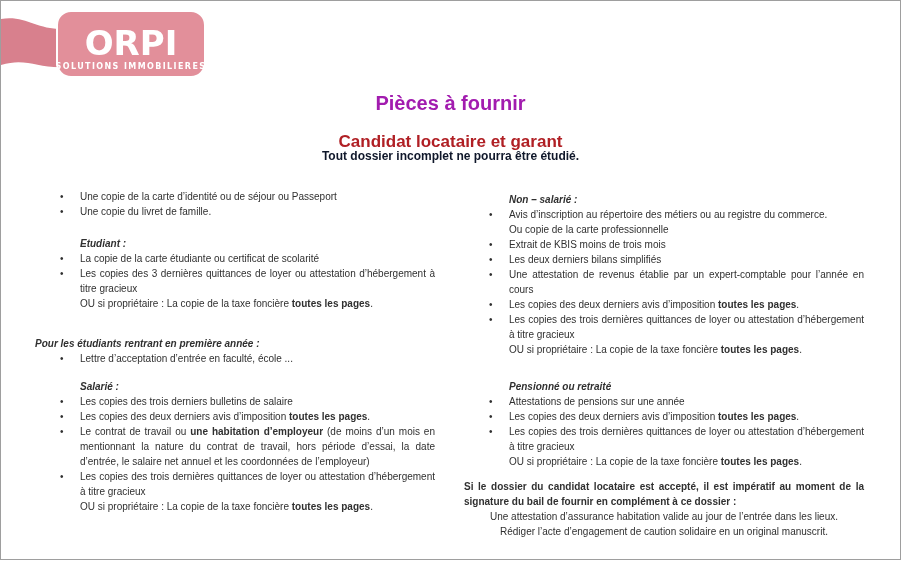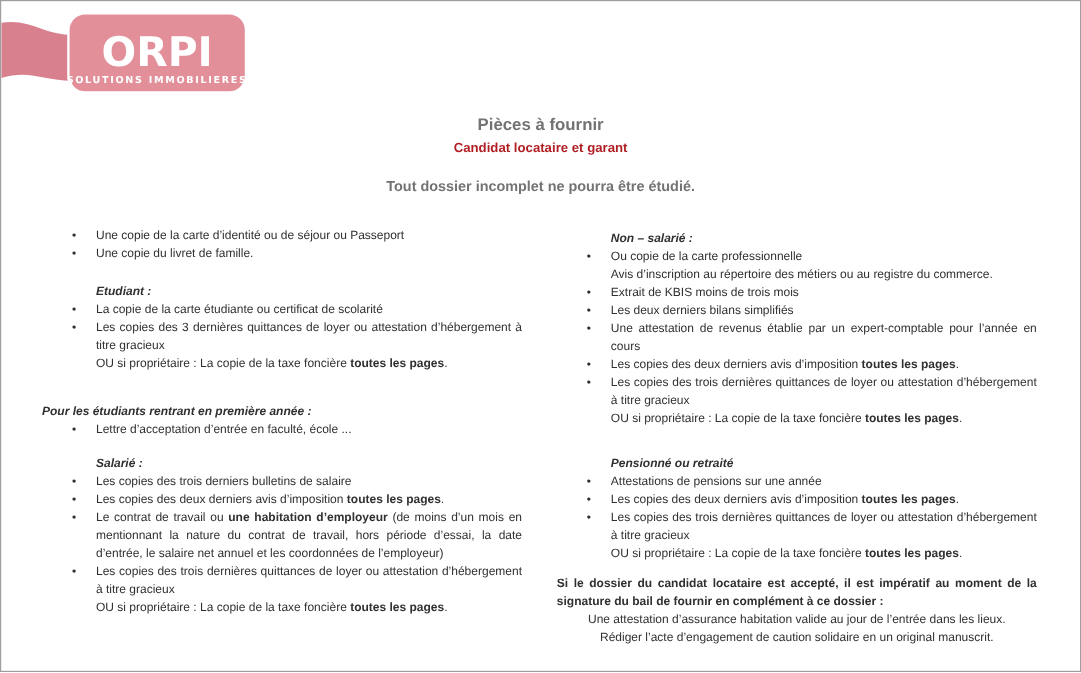--- a/index.html
+++ b/index.html
@@ -12,23 +12,23 @@
     font-family:"Liberation Sans", sans-serif;
     color:#303030;
     overflow:hidden;
   }
 
   
   .logo { position:absolute; top:4px; left:0; width:212px; height:84px; }
 
   
   .titleblock { position:absolute; top:90px; left:0; width:100%; text-align:center; }
-  .doc-title   { font-size:14px; font-weight:bold; color:#737373; line-height:24px; }
-  .doc-subtitle{ font-size:11px; font-weight:bold; color:#b01f24; line-height:13px; margin-top:3px; }
-  .doc-warning { font-size:12px; font-weight:bold; color:#737373; line-height:14px; margin-top:17px; }
+  .doc-title   { font-size:20px; font-weight:bold; color:#a21caf; line-height:24px; }
+  .doc-subtitle{ font-size:17px; font-weight:bold; color:#b01f24; line-height:13px; margin-top:20px; }
+  .doc-warning { font-size:12px; font-weight:bold; color:#0f172a; line-height:14px; margin-top:1px; }
 
   
   .col { position:absolute; width:400px; font-size:10px; line-height:15px; }
   .col-left  { left:34px;  top:188px; }
   .col-right { left:463px; top:191px; }
 
   ul.blist { margin:0; padding:0; list-style:none; }
   ul.blist li { position:relative; padding-left:45px; }
   ul.blist li::before { content:"\2022"; position:absolute; left:25px; top:0; color:#303030; }
 
@@ -110,22 +110,22 @@
           <div class="line"><span>Les copies des trois dernières quittances de loyer ou attestation d’hébergement à titre gracieux</span></div>
           <div class="line"><span>OU si propriétaire : La copie de la taxe foncière </span><span class="b">toutes les pages</span><span>.</span></div>
         </li>
       </ul>
   </div>
 
   <div class="col col-right">
     <div class="heading indent"><span class="b">Non – salarié :</span></div>
     <ul class="blist">
         <li>
+          <div class="line"><span>Avis d’inscription au répertoire des métiers ou au registre du commerce.</span></div>
           <div class="line"><span>Ou copie de la carte professionnelle</span></div>
-          <div class="line"><span>Avis d’inscription au répertoire des métiers ou au registre du commerce.</span></div>
         </li>
         <li>
           <div class="line"><span>Extrait de KBIS moins de trois mois</span></div>
         </li>
         <li>
           <div class="line"><span>Les deux derniers bilans simplifiés</span></div>
         </li>
         <li>
           <div class="line"><span>Une attestation de revenus établie par un expert-comptable pour l’année en cours</span></div>
         </li>

